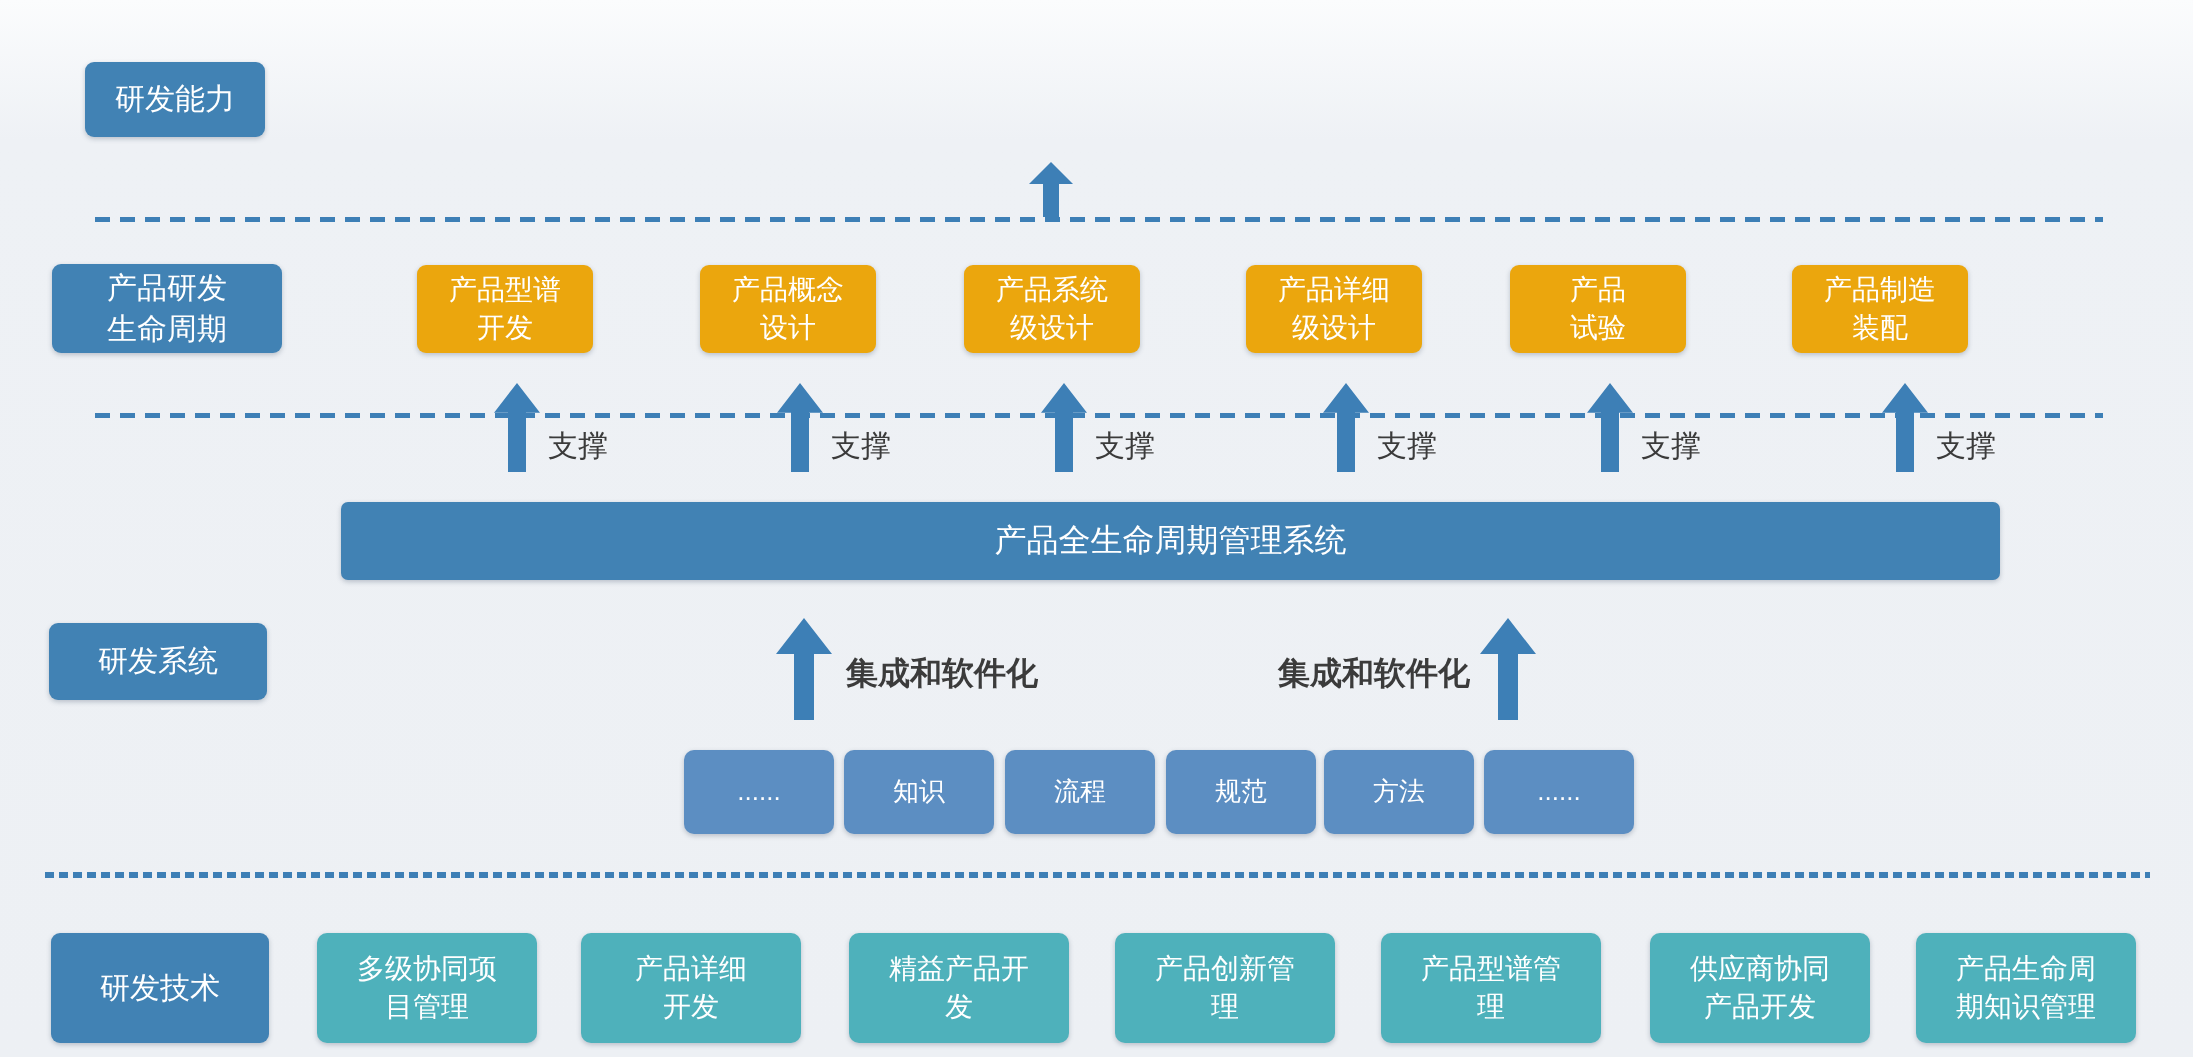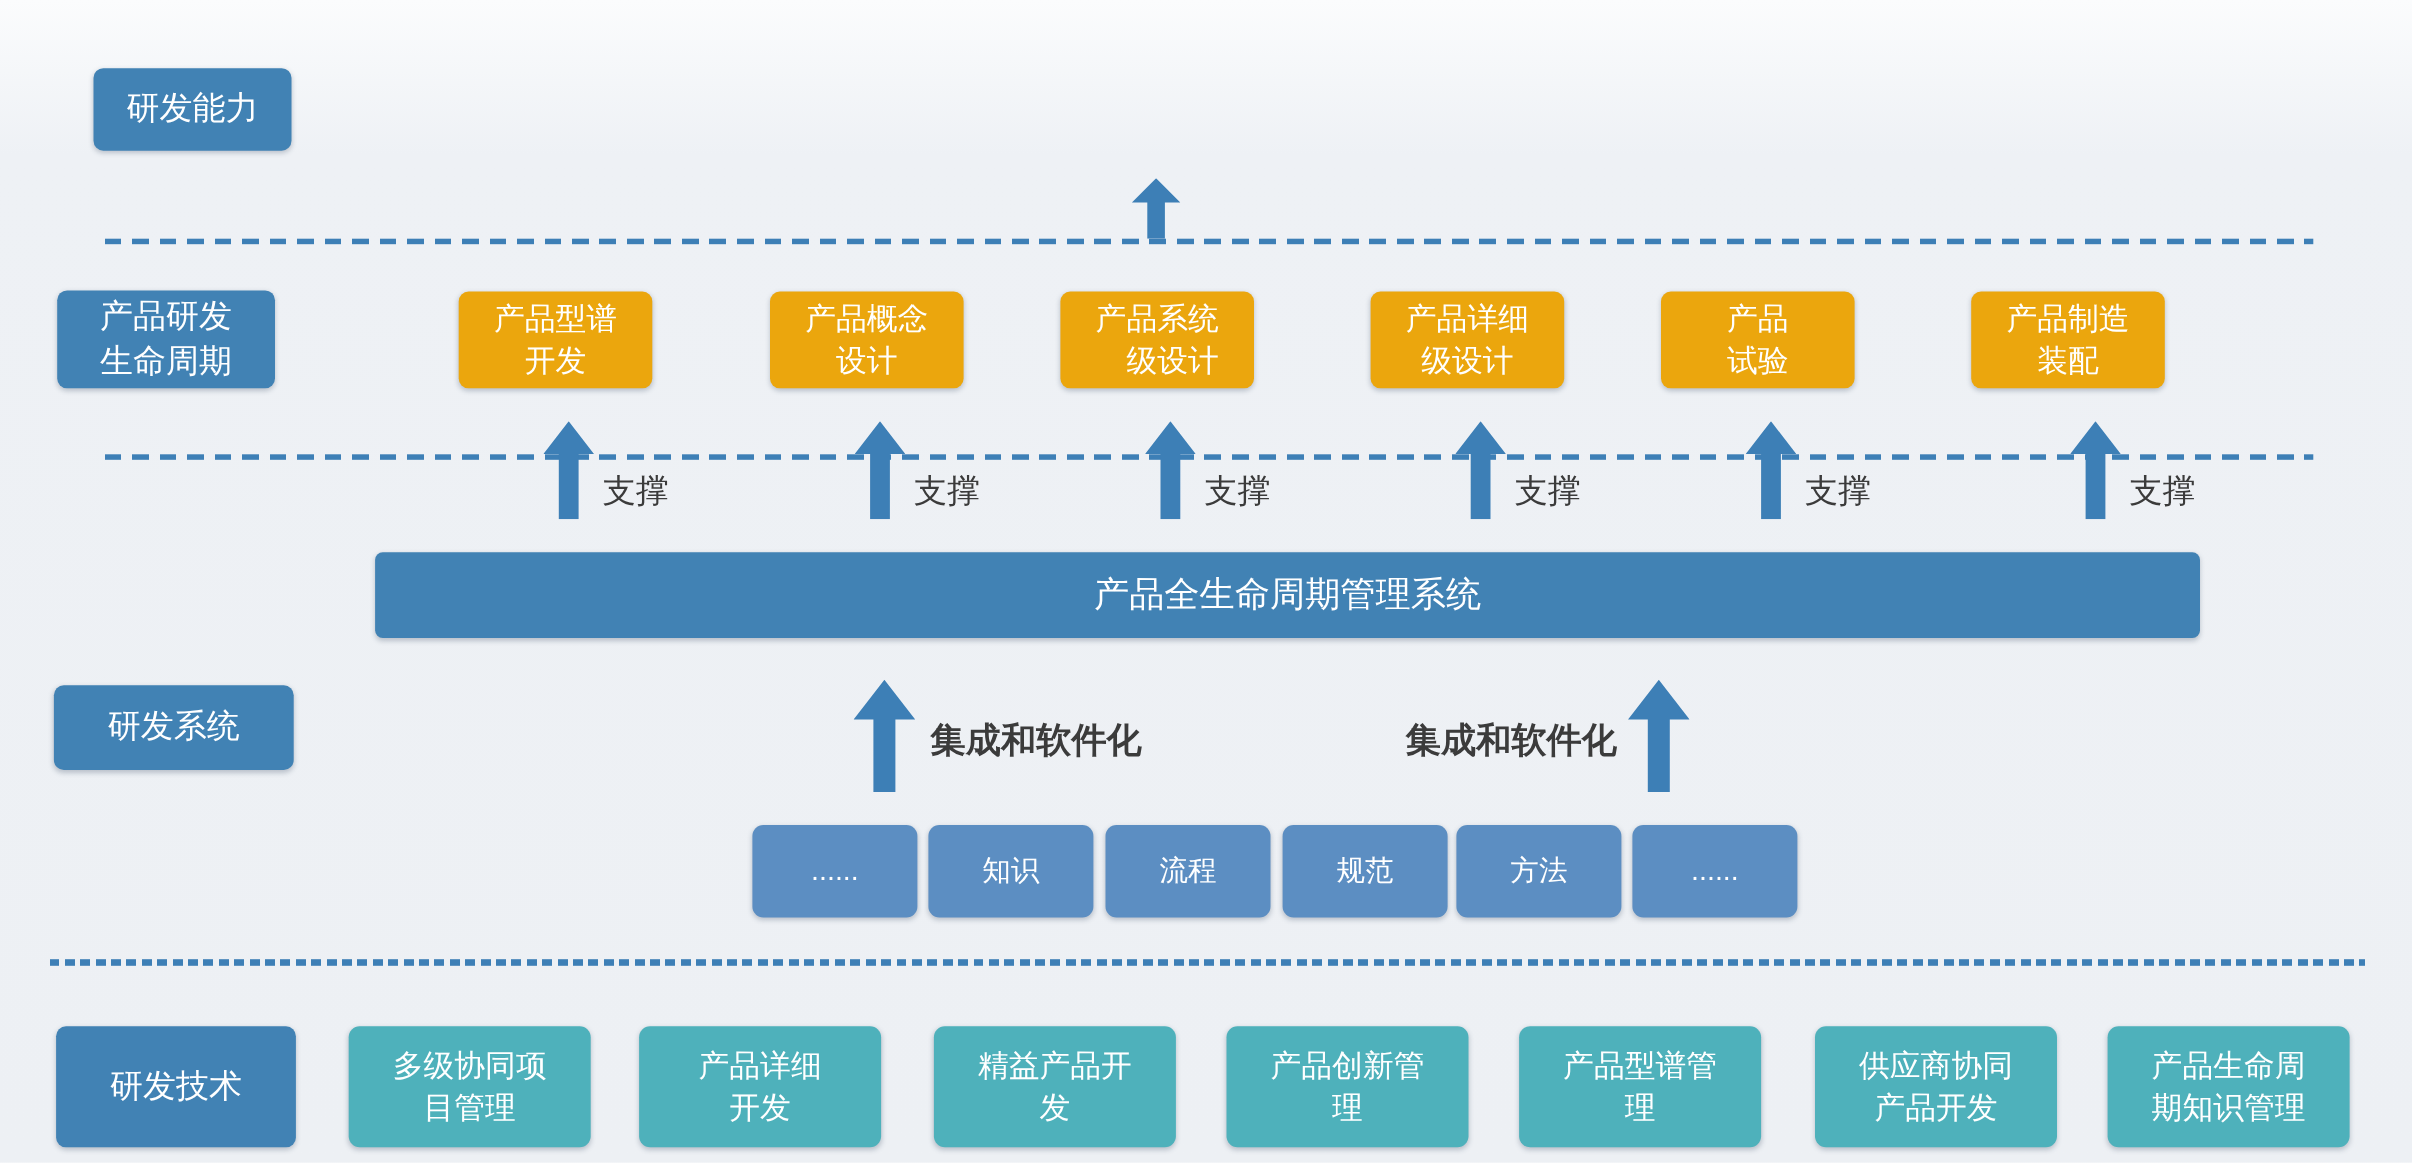--- a/index.html
+++ b/index.html
@@ -52,28 +52,28 @@
   <div class="box blue label-box" style="left:49px;top:62px;width:180px;height:75px;margin-left:36px;">研发能力</div>
 
   <div class="arrow" style="left:1029px;top:162px;width:44px;height:55px;">
     <svg viewBox="0 0 44 55" preserveAspectRatio="none">
         <polygon points="22,0 44,22 30,22 30,55 14,55 14,22 0,22" fill="#3d7fb6"></polygon>
       </svg>
   </div>
 
   <div class="dash" style="left:95px;top:217px;width:2008px;"></div>
 
-  <div class="box blue label-box" style="left:52px;top:264px;width:198px;height:89px;">产品研发
+  <div class="box blue label-box" style="left:52px;top:264px;width:230px;height:89px;">产品研发
 生命周期</div>
 
   <div class="box orange stage" style="left:417px;">产品型谱
 开发</div>
   <div class="box orange stage" style="left:700px;">产品概念
 设计</div>
-  <div class="box orange stage" style="left:964px;text-align:right;">产品系统
+  <div class="box orange stage" style="left:964px;">产品系统
 级设计</div>
   <div class="box orange stage" style="left:1246px;">产品详细
 级设计</div>
   <div class="box orange stage" style="left:1510px;">产品
 试验</div>
   <div class="box orange stage" style="left:1792px;">产品制造
 装配</div>
 
   <div class="dash" style="left:95px;top:413px;width:2008px;"></div>
 

